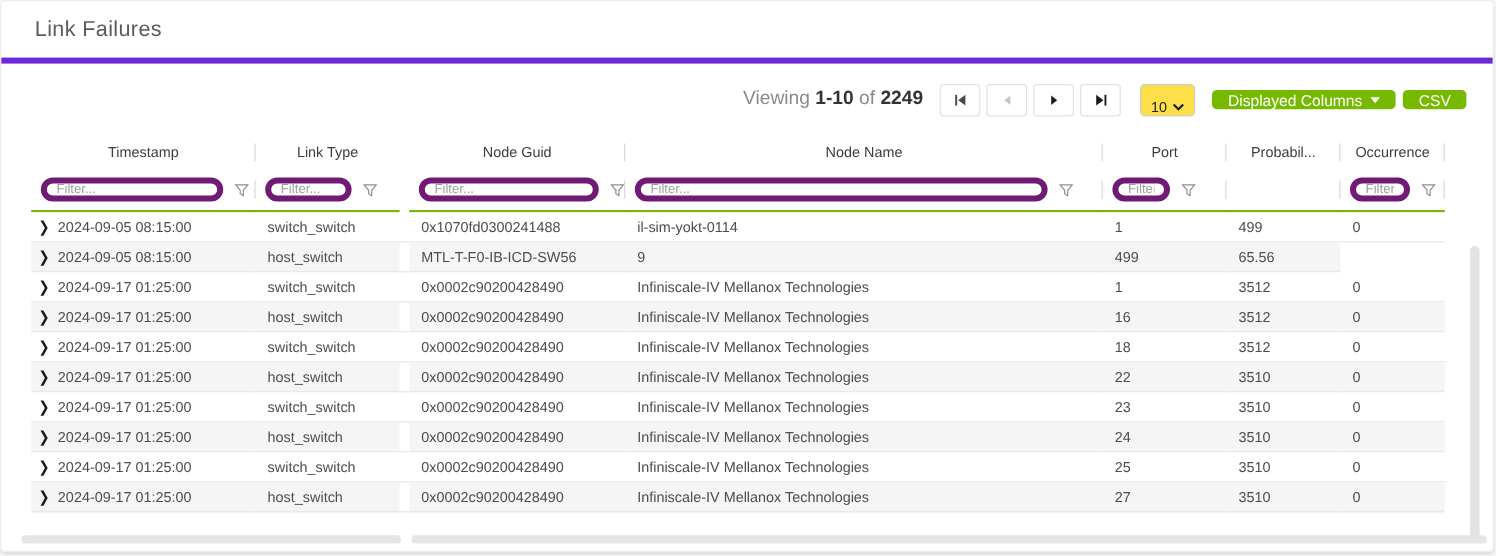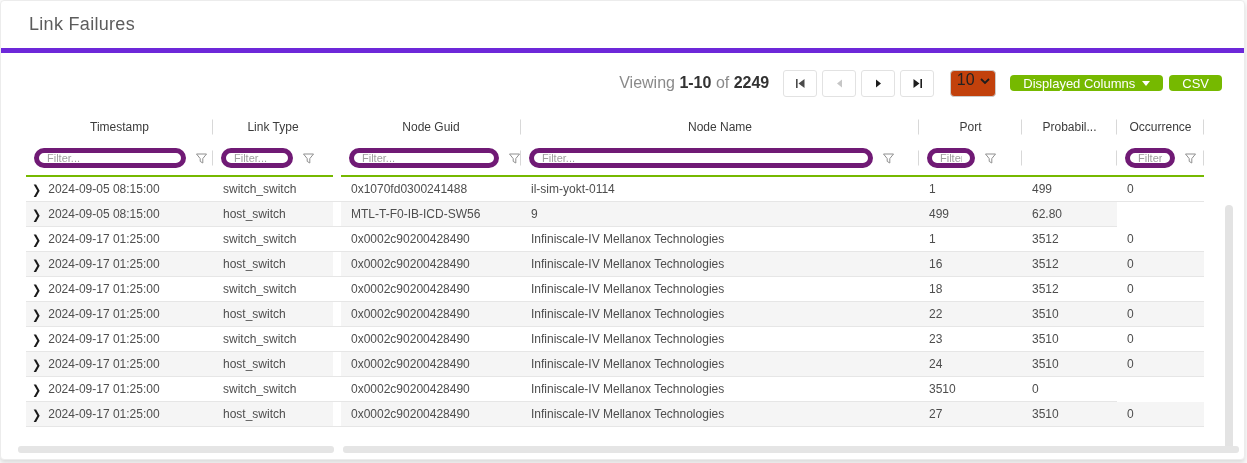--- a/index.html
+++ b/index.html
@@ -14,22 +14,22 @@
   .card-title { font-size:18px; color:#5c5c5c; letter-spacing:.3px; }
 
   
   .toolbar { height:60px; display:flex; align-items:center; justify-content:flex-end; padding-right:22px; gap:6px; }
   .viewing { font-size:16px; color:#8a8a8a; margin-right:8px; white-space:nowrap; }
   .viewing b { color:#333; font-weight:bold; }
   .pager { display:flex; gap:5px; margin-right:10px; }
   .pager-btn { width:34px; height:27px; background:#fff; border:1px solid #e2e2e2; border-radius:3px;
     display:flex; align-items:center; justify-content:center; cursor:pointer; }
   .pager-btn svg { display:block; }
-  .page-size { width:46px; height:27px; border:1px solid #ccc; border-radius:4px; background:#c2410c;
-    display:flex; align-items:flex-start; justify-content:center; gap:5px; font-size:16px; color:#222;
+  .page-size { width:46px; height:27px; border:1px solid #ccc; border-radius:4px; background:#fde047;
+    display:flex; align-items:flex-end; justify-content:center; gap:5px; font-size:12px; color:#222;
     margin-right:8px; cursor:pointer; }
   .btn-green { height:16px; background:#76b900; color:#fff; border:none; border-radius:4px;
     font-size:13px; padding:0 13px; display:flex; align-items:center; gap:7px; cursor:pointer;
     font-family:"Liberation Sans","DejaVu Sans",sans-serif; }
   .caret-down { width:0; height:0; border-left:4px solid transparent; border-right:4px solid transparent;
     border-top:5px solid #fff; }
 
   
   .table-area { position:relative; margin:0 19px 0 25px; }
   .grid { display:grid; grid-template-columns:187px 120px 8px 180px 398px 103px 95px 87px; width:1178px; }
@@ -215,21 +215,21 @@
     <div class="grid body-row alt">
       <div class="cell ts-cell">
           <span class="chev">❯</span>
           <span>2024-09-05 08:15:00</span>
         </div>
       <div class="cell">host_switch</div>
       <div class="gutter"></div>
       <div class="cell">MTL-T-F0-IB-ICD-SW56</div>
       <div class="cell">9</div>
       <div class="cell">499</div>
-      <div class="cell">62.80</div>
+      <div class="cell">65.56</div>
     </div>
     <div class="grid body-row">
       <div class="cell ts-cell">
           <span class="chev">❯</span>
           <span>2024-09-17 01:25:00</span>
         </div>
       <div class="cell">switch_switch</div>
       <div class="gutter"></div>
       <div class="cell">0x0002c90200428490</div>
       <div class="cell">Infiniscale-IV Mellanox Technologies</div>
@@ -304,20 +304,21 @@
     </div>
     <div class="grid body-row">
       <div class="cell ts-cell">
           <span class="chev">❯</span>
           <span>2024-09-17 01:25:00</span>
         </div>
       <div class="cell">switch_switch</div>
       <div class="gutter"></div>
       <div class="cell">0x0002c90200428490</div>
       <div class="cell">Infiniscale-IV Mellanox Technologies</div>
+      <div class="cell">25</div>
       <div class="cell">3510</div>
       <div class="cell">0</div>
     </div>
     <div class="grid body-row alt">
       <div class="cell ts-cell">
           <span class="chev">❯</span>
           <span>2024-09-17 01:25:00</span>
         </div>
       <div class="cell">host_switch</div>
       <div class="gutter"></div>

